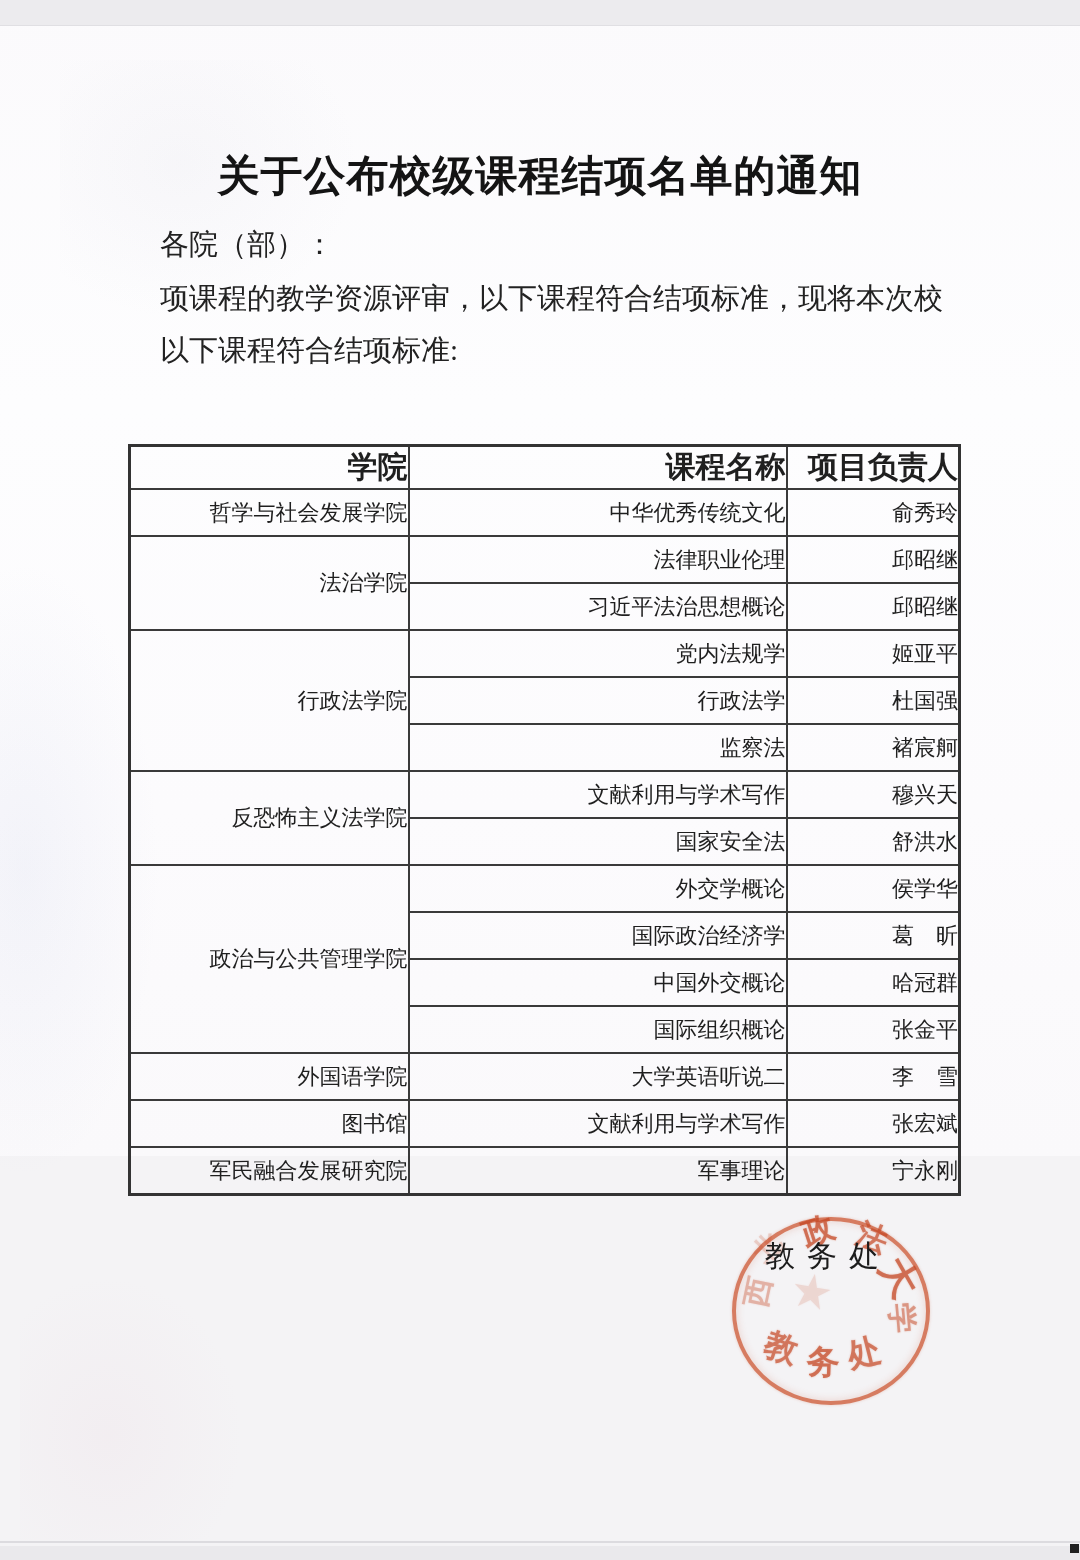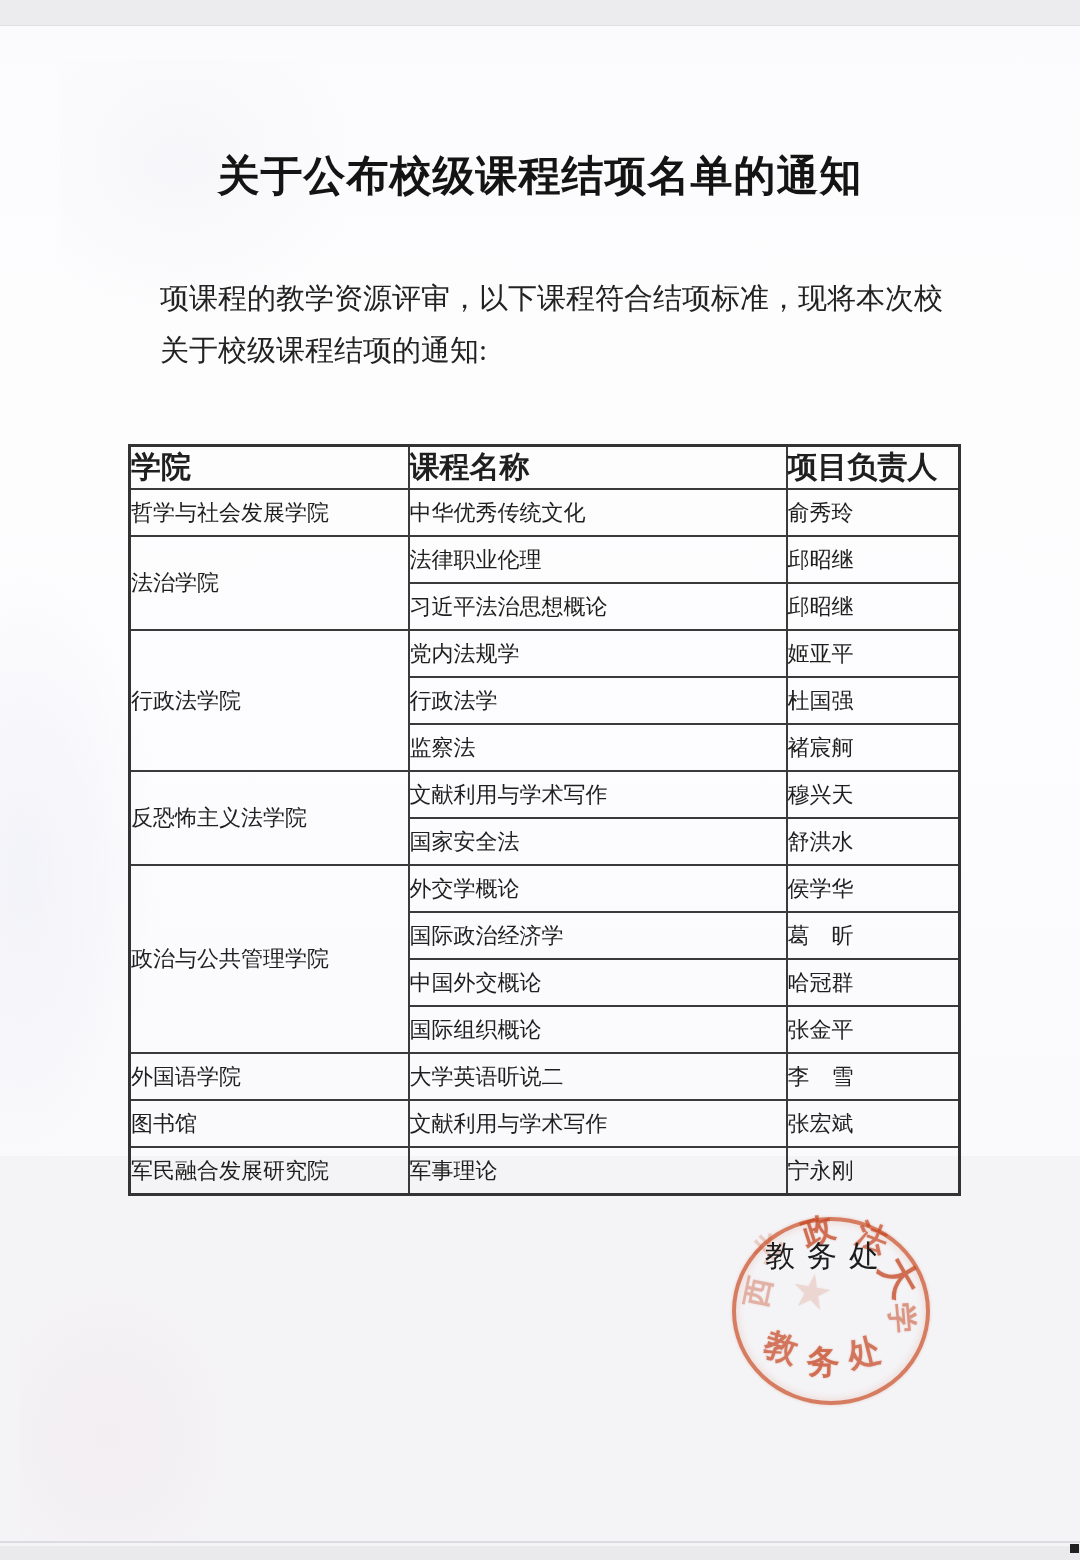--- a/index.html
+++ b/index.html
@@ -31,21 +31,21 @@
   .para{position:absolute;top:272px;left:160px;width:770px;font-size:29px;color:#222;}
   .para .line{height:52px;line-height:52px;white-space:nowrap;}
   .para .line.first{text-indent:2em;}
 
   table.notice{
     position:absolute;left:128px;top:444px;width:830px;
     border-collapse:collapse;table-layout:fixed;
     border:3px solid #333;
   }
   table.notice th,table.notice td{
-    border:2px solid #3a3a3a;text-align:left;vertical-align:middle;
+    border:2px solid #3a3a3a;text-align:right;vertical-align:middle;
     padding:0;color:#1f1f1f;font-family:Liberation Mono, monospace;
   }
   table.notice th{height:40px;font-size:30px;font-weight:bold;}
   table.notice td{height:45px;font-size:22px;font-weight:normal;}
 
   .sign-dept{
     position:absolute;top:1236px;left:672px;width:300px;text-align:center;
     font-size:30px;letter-spacing:12px;text-indent:12px;color:#1c1c1c;z-index:3;
   }
   .sign-date{
@@ -70,24 +70,25 @@
 
 <div class="page">
 
   <div class="top-strip"></div>
   <div class="smudge s1"></div>
   <div class="smudge s2"></div>
   <div class="smudge s3"></div>
 
   <div class="doc-title">关于公布校级课程结项名单的通知</div>
 
+  <div class="salutation">各院（部）：</div>
 
   <div class="para">
     <div class="line">项课程的教学资源评审，以下课程符合结项标准，现将本次校</div>
-    <div class="line">关于校级课程结项的通知:</div>
+    <div class="line">以下课程符合结项标准:</div>
   </div>
 
   <table class="notice">
     <colgroup>
       <col style="width:279px">
         <col style="width:378px">
         <col style="width:173px">
     </colgroup>
     <thead>
       <tr>

